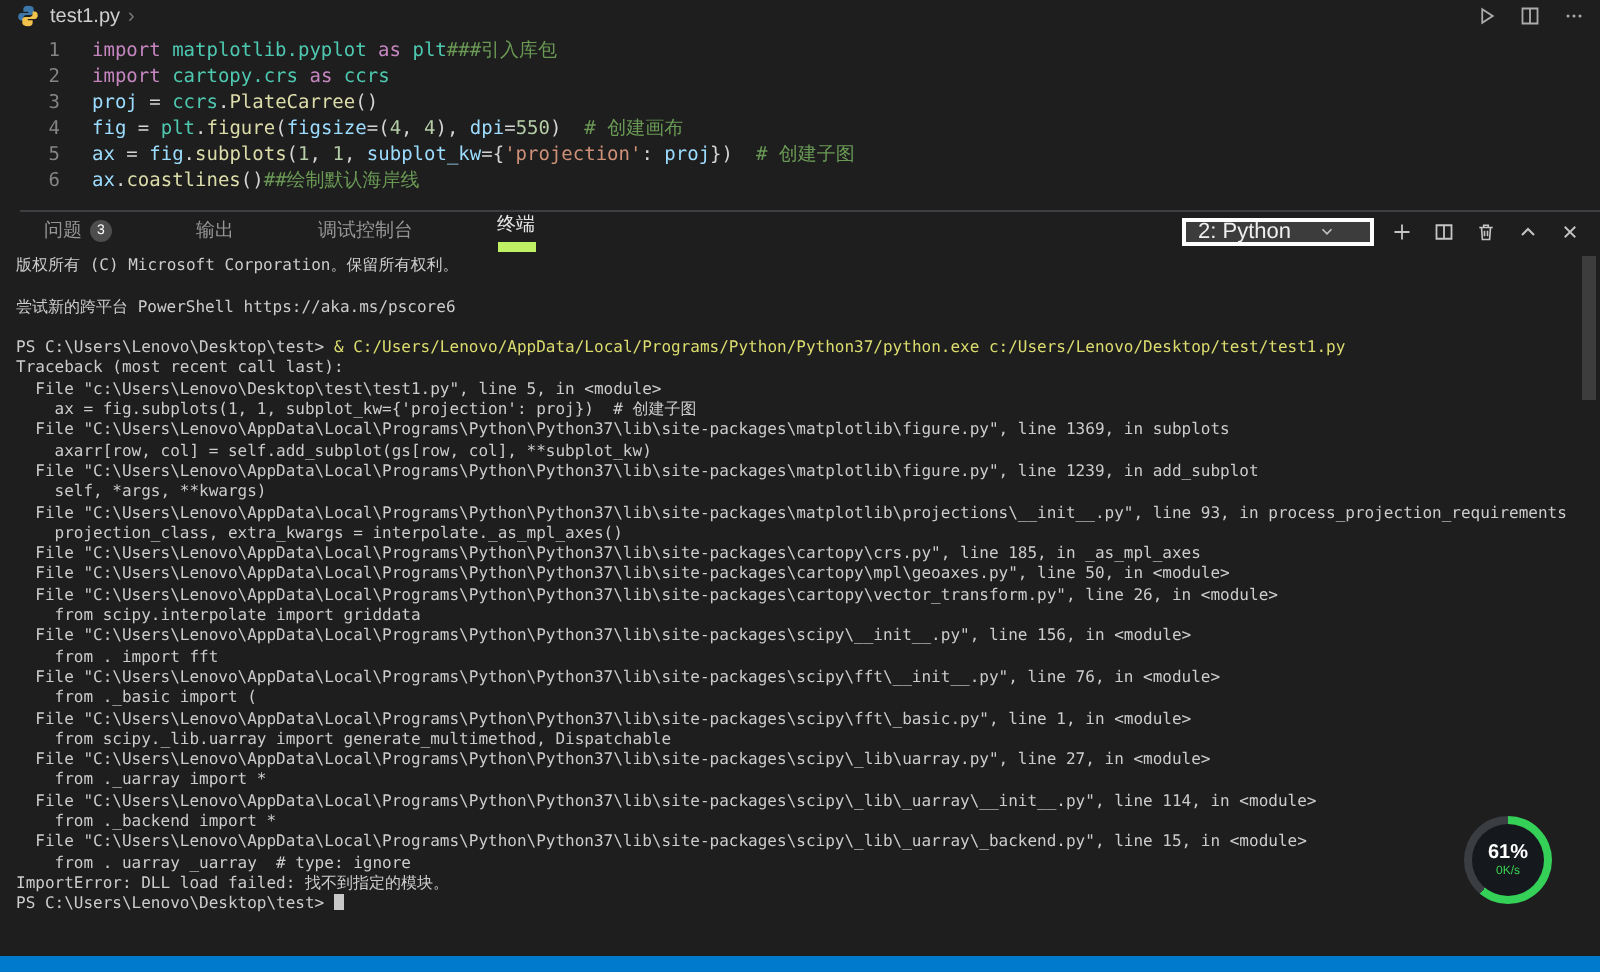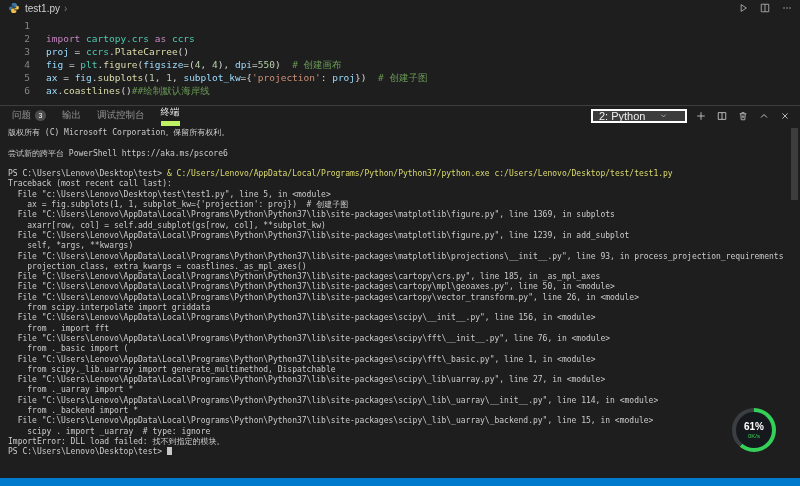--- a/index.html
+++ b/index.html
@@ -27,23 +27,23 @@
   .tk-kw    { color:#c586c0; }
   .tk-mod   { color:#4ec9b0; }
   .tk-var   { color:#9cdcfe; }
   .tk-func  { color:#dcdcaa; }
   .tk-num   { color:#b5cea8; }
   .tk-str   { color:#ce9178; }
   .tk-param { color:#9cdcfe; }
   .tk-com   { color:#6a9955; }
 
   
-  .panel-header { position:absolute; top:105px; left:0; right:0; height:20px;
+  .panel-header { position:absolute; top:105px; left:10px; right:0; height:20px;
                   border-top:1px solid #3e3e42; display:flex; 
-                  padding:0 8px 0 12px; font-family:"Liberation Sans",sans-serif; }
+                  padding:0 8px 0 12px; font-family:"Liberation Sans",sans-serif;gap:26px; }
   .ptab { font-size:9.5px; color:#969696; margin-right:16px; display:flex; align-items:center;
           gap:4px; height:100%; cursor:default; }
   .ptab.active span.lbl { color:#e7e7e7; border-bottom:5px solid #bef264; padding-bottom:2px; }
   .badge { background:#4d4d4d; color:#fff; font-size:7px; min-width:11px; height:11px;
            border-radius:6px; display:inline-flex; align-items:center; justify-content:center;
            padding:0 2px; }
   .term-toolbar { margin-left:auto; display:flex; align-items:center; gap:7px; }
   .term-select { background:#3c3c3c; border:2px solid #ffffff; color:#f0f0f0;
                  font-size:11px; height:14px; line-height:12px; padding:0 4px 0 6px;
                  display:flex; align-items:center; gap:14px; min-width:96px; }
@@ -103,21 +103,21 @@
             <circle cx="4" cy="8" r="1" fill="#c5c5c5"></circle>
             <circle cx="8" cy="8" r="1" fill="#c5c5c5"></circle>
             <circle cx="12" cy="8" r="1" fill="#c5c5c5"></circle>
           </svg>
       </span>
     </div>
   </div>
 
   <div class="editor">
     <div id="code-lines">
-        <div class="code-line"><span class="ln">1</span></div>
+        <div class="code-line"><span class="ln">1</span><span class="code"><span class="tk-kw">import</span><span class="tk-plain"> </span><span class="tk-mod">matplotlib.pyplot</span><span class="tk-plain"> </span><span class="tk-kw">as</span><span class="tk-plain"> </span><span class="tk-mod">plt</span><span class="tk-com">###引入库包</span></span></div>
         <div class="code-line"><span class="ln">2</span><span class="code"><span class="tk-kw">import</span><span class="tk-plain"> </span><span class="tk-mod">cartopy.crs</span><span class="tk-plain"> </span><span class="tk-kw">as</span><span class="tk-plain"> </span><span class="tk-mod">ccrs</span></span></div>
         <div class="code-line"><span class="ln">3</span><span class="code"><span class="tk-var">proj</span><span class="tk-plain"> = </span><span class="tk-mod">ccrs</span><span class="tk-plain">.</span><span class="tk-func">PlateCarree</span><span class="tk-plain">()</span></span></div>
         <div class="code-line"><span class="ln">4</span><span class="code"><span class="tk-var">fig</span><span class="tk-plain"> = </span><span class="tk-mod">plt</span><span class="tk-plain">.</span><span class="tk-func">figure</span><span class="tk-plain">(</span><span class="tk-param">figsize</span><span class="tk-plain">=(</span><span class="tk-num">4</span><span class="tk-plain">, </span><span class="tk-num">4</span><span class="tk-plain">), </span><span class="tk-param">dpi</span><span class="tk-plain">=</span><span class="tk-num">550</span><span class="tk-plain">)</span><span class="tk-com">  # 创建画布</span></span></div>
         <div class="code-line"><span class="ln">5</span><span class="code"><span class="tk-var">ax</span><span class="tk-plain"> = </span><span class="tk-var">fig</span><span class="tk-plain">.</span><span class="tk-func">subplots</span><span class="tk-plain">(</span><span class="tk-num">1</span><span class="tk-plain">, </span><span class="tk-num">1</span><span class="tk-plain">, </span><span class="tk-param">subplot_kw</span><span class="tk-plain">={</span><span class="tk-str">'projection'</span><span class="tk-plain">: </span><span class="tk-var">proj</span><span class="tk-plain">})</span><span class="tk-com">  # 创建子图</span></span></div>
         <div class="code-line"><span class="ln">6</span><span class="code"><span class="tk-var">ax</span><span class="tk-plain">.</span><span class="tk-func">coastlines</span><span class="tk-plain">()</span><span class="tk-com">##绘制默认海岸线</span></span></div>
       </div>
   </div>
 
   <div class="panel-header">
     <div class="ptab">
@@ -177,37 +177,37 @@
         <div class="t-line">&nbsp;</div>
         <div class="t-line"><span>PS C:\Users\Lenovo\Desktop\test&gt; </span><span class="ts-cmd">&amp; C:/Users/Lenovo/AppData/Local/Programs/Python/Python37/python.exe c:/Users/Lenovo/Desktop/test/test1.py</span></div>
         <div class="t-line"><span>Traceback (most recent call last):</span></div>
         <div class="t-line"><span>  File "c:\Users\Lenovo\Desktop\test\test1.py", line 5, in &lt;module&gt;</span></div>
         <div class="t-line"><span>    ax = fig.subplots(1, 1, subplot_kw={'projection': proj})  # 创建子图</span></div>
         <div class="t-line"><span>  File "C:\Users\Lenovo\AppData\Local\Programs\Python\Python37\lib\site-packages\matplotlib\figure.py", line 1369, in subplots</span></div>
         <div class="t-line"><span>    axarr[row, col] = self.add_subplot(gs[row, col], **subplot_kw)</span></div>
         <div class="t-line"><span>  File "C:\Users\Lenovo\AppData\Local\Programs\Python\Python37\lib\site-packages\matplotlib\figure.py", line 1239, in add_subplot</span></div>
         <div class="t-line"><span>    self, *args, **kwargs)</span></div>
         <div class="t-line"><span>  File "C:\Users\Lenovo\AppData\Local\Programs\Python\Python37\lib\site-packages\matplotlib\projections\__init__.py", line 93, in process_projection_requirements</span></div>
-        <div class="t-line"><span>    projection_class, extra_kwargs = coastlines._as_mpl_axes()</span></div>
+        <div class="t-line"><span>    projection_class, extra_kwargs = interpolate._as_mpl_axes()</span></div>
         <div class="t-line"><span>  File "C:\Users\Lenovo\AppData\Local\Programs\Python\Python37\lib\site-packages\cartopy\crs.py", line 185, in _as_mpl_axes</span></div>
         <div class="t-line"><span>  File "C:\Users\Lenovo\AppData\Local\Programs\Python\Python37\lib\site-packages\cartopy\mpl\geoaxes.py", line 50, in &lt;module&gt;</span></div>
         <div class="t-line"><span>  File "C:\Users\Lenovo\AppData\Local\Programs\Python\Python37\lib\site-packages\cartopy\vector_transform.py", line 26, in &lt;module&gt;</span></div>
         <div class="t-line"><span>    from scipy.interpolate import griddata</span></div>
         <div class="t-line"><span>  File "C:\Users\Lenovo\AppData\Local\Programs\Python\Python37\lib\site-packages\scipy\__init__.py", line 156, in &lt;module&gt;</span></div>
         <div class="t-line"><span>    from . import fft</span></div>
         <div class="t-line"><span>  File "C:\Users\Lenovo\AppData\Local\Programs\Python\Python37\lib\site-packages\scipy\fft\__init__.py", line 76, in &lt;module&gt;</span></div>
         <div class="t-line"><span>    from ._basic import (</span></div>
         <div class="t-line"><span>  File "C:\Users\Lenovo\AppData\Local\Programs\Python\Python37\lib\site-packages\scipy\fft\_basic.py", line 1, in &lt;module&gt;</span></div>
         <div class="t-line"><span>    from scipy._lib.uarray import generate_multimethod, Dispatchable</span></div>
         <div class="t-line"><span>  File "C:\Users\Lenovo\AppData\Local\Programs\Python\Python37\lib\site-packages\scipy\_lib\uarray.py", line 27, in &lt;module&gt;</span></div>
         <div class="t-line"><span>    from ._uarray import *</span></div>
         <div class="t-line"><span>  File "C:\Users\Lenovo\AppData\Local\Programs\Python\Python37\lib\site-packages\scipy\_lib\_uarray\__init__.py", line 114, in &lt;module&gt;</span></div>
         <div class="t-line"><span>    from ._backend import *</span></div>
         <div class="t-line"><span>  File "C:\Users\Lenovo\AppData\Local\Programs\Python\Python37\lib\site-packages\scipy\_lib\_uarray\_backend.py", line 15, in &lt;module&gt;</span></div>
-        <div class="t-line"><span>    scipy . import _uarray  # type: ignore</span></div>
+        <div class="t-line"><span>    from . uarray _uarray  # type: ignore</span></div>
         <div class="t-line"><span>ImportError: DLL load failed: 找不到指定的模块。</span></div>
         <div class="t-line"><span>PS C:\Users\Lenovo\Desktop\test&gt; </span><span class="block-cursor"></span></div>
       </div>
     <div class="scroll-thumb"></div>
     <div class="usage-widget">
       <div class="ring" id="usage-ring" style="background: conic-gradient(rgb(52, 208, 88) 61%, rgb(58, 61, 65) 0deg);">
         <div class="ring-inner">
           <span class="pct">61%</span>
           <span class="spd">0K/s</span>
         </div>

